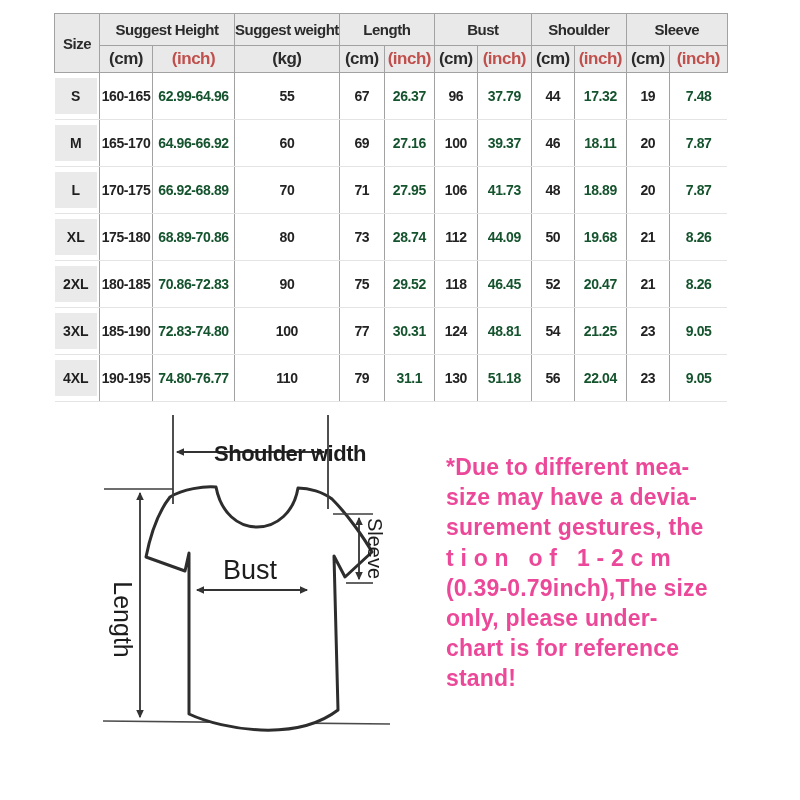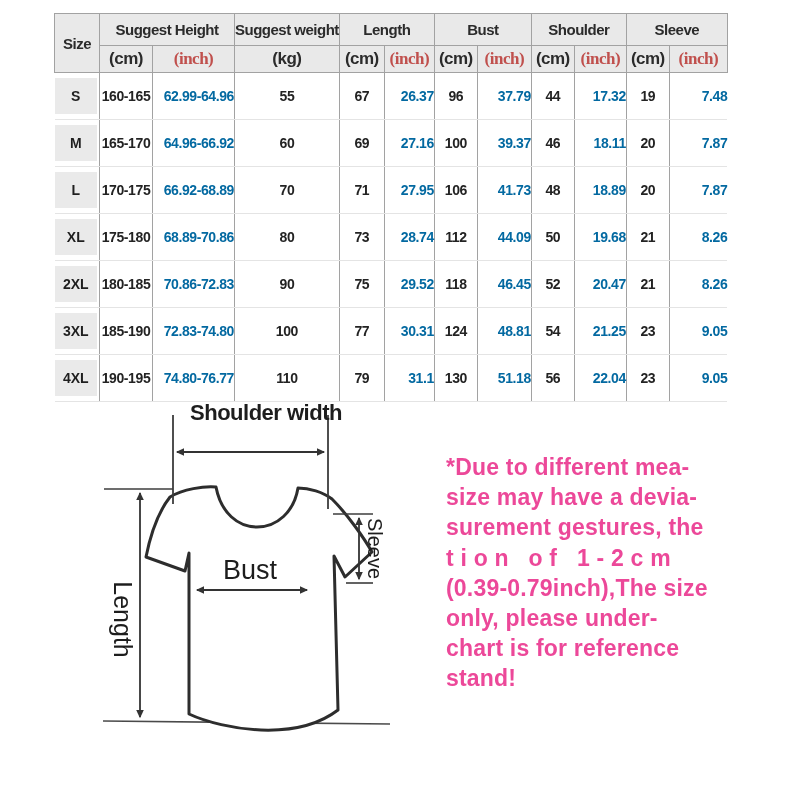--- a/index.html
+++ b/index.html
@@ -8,34 +8,34 @@
 
   
   table.size-chart{position:absolute;left:54px;top:13px;border-collapse:collapse;table-layout:fixed;}
   .size-chart th,.size-chart td{text-align:center;vertical-align:middle;padding:0;white-space:nowrap;}
   .size-chart thead th{
     background:#e9e9e9;color:#2b2b2b;font-size:15px;font-weight:700;
     letter-spacing:-0.5px;border:1px solid #a2a2a2;
   }
   .size-chart thead tr.hrow1 th{height:31px;}
   .size-chart thead tr.hrow2 th{height:26px;font-size:17px;}
-  .size-chart thead th.red{color:#c0504d;font-family:Liberation Serif, serif;}
+  .size-chart thead th.red{color:#c0504d;}
   .size-chart tbody td{
     height:46px;background:#fff;color:#232323;font-size:14px;font-weight:700;
     letter-spacing:-0.4px;border-left:1px solid #a2a2a2;border-bottom:1px solid #e4e4e4;
   }
   .size-chart tbody td:first-child{border-left:none;}
-  .size-chart tbody td.red{color:#0369a1;text-align:right;}
+  .size-chart tbody td.red{color:#14532d;}
   .size-badge{margin:5px 2px 5px 0;height:36px;display:flex;align-items:center;justify-content:center;
     background:#eaeaea;color:#1f1f1f;font-weight:700;letter-spacing:0;}
 
   
   svg.diagram{position:absolute;left:0;top:0;pointer-events:none;}
   .diag-label{position:absolute;color:#1d1d1d;}
-  .lbl-shoulder{left:174px;top:400px;width:184px;text-align:center;font-size:22px;font-weight:700;letter-spacing:-0.5px;}
+  .lbl-shoulder{left:174px;top:441px;width:184px;text-align:center;font-size:22px;font-weight:700;letter-spacing:-0.5px;padding-left:24px;}
   .lbl-bust{left:203px;top:555px;width:94px;text-align:center;font-size:27px;font-weight:400;}
   .lbl-sleeve{left:329px;top:537px;width:90px;text-align:center;font-size:20px;font-weight:400;transform:rotate(90deg);}
   .lbl-length{left:77px;top:605px;width:90px;text-align:center;font-size:25px;font-weight:400;transform:rotate(90deg);}
 
   
   .disclaimer{position:absolute;left:446px;top:452px;width:302px;color:#ec4899;font-weight:bold;}
   .disclaimer .line{height:30.2px;line-height:30.2px;font-size:23px;white-space:pre;letter-spacing:0.2px;}
 </style>
 </head>
 <body>

